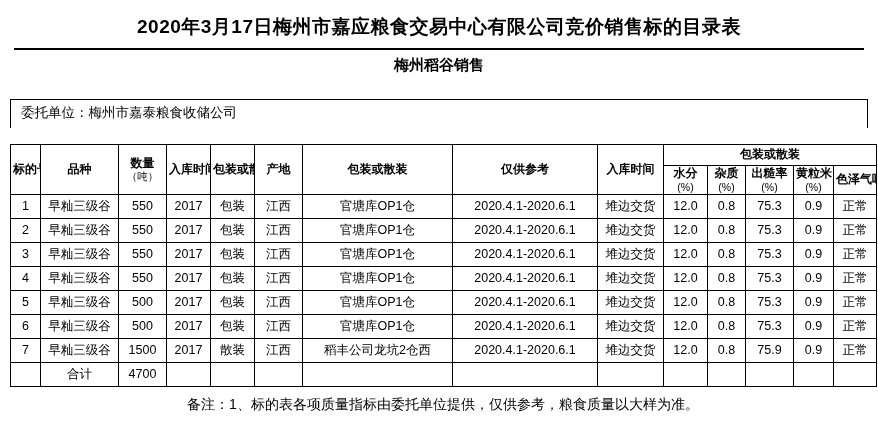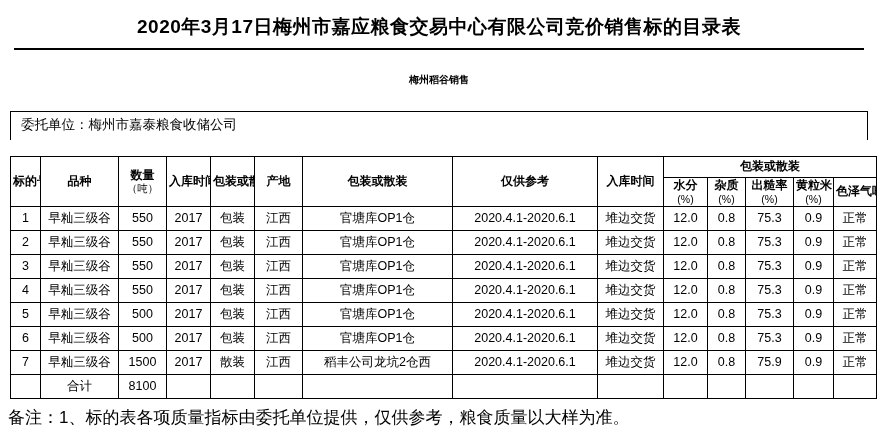--- a/index.html
+++ b/index.html
@@ -28,23 +28,23 @@
     padding-bottom: 6px;
     letter-spacing: 0.5px;
   }
   .rule {
     height: 2px;
     background: #000;
     margin: 2px 14px 0 14px;
   }
   .subtitle {
     text-align: center;
-    font-size: 10px;
-    font-weight: bold;
-    padding-top: 23px;
+    font-size: 15px;
+    font-weight: bold;
+    padding-top: 6px;
     padding-bottom: 8px;
   }
   .entrust {
     font-size: 13.5px;
     font-weight: normal;
     padding: 4px 0 6px 10px;
     border-top: 1px solid #000;
     border-left: 1px solid #000;
     border-right: 1px solid #000;
     margin: 16px 10px;
@@ -84,23 +84,24 @@
     font-weight: bold;
     line-height: 1.05;
   }
   tbody td {
     height: 21px;
     font-size: 12.5px;
   }
   .row-idx { font-size: 12.5px; }
   .total-label { font-weight: normal; }
   .note {
-    font-size: 17px;
+    font-size: 14px;
     padding: 8px 0 0 8px;
     line-height: 1.3;
+    text-align: center;
   }
 </style>
 </head>
 <body>
 
 <div class="page">
 
   <div class="title-bar">2020年3月17日梅州市嘉应粮食交易中心有限公司竞价销售标的目录表</div>
   <div class="rule"></div>
 
@@ -270,21 +271,21 @@
         <td>堆边交货</td>
         <td>12.0</td>
         <td>0.8</td>
         <td>75.9</td>
         <td>0.9</td>
         <td>正常</td>
       </tr>
       <tr>
         <td></td>
         <td class="total-label">合计</td>
-        <td>8100</td>
+        <td>4700</td>
         <td></td>
         <td></td>
         <td></td>
         <td></td>
         <td></td>
         <td></td>
         <td></td>
         <td></td>
         <td></td>
         <td></td>

